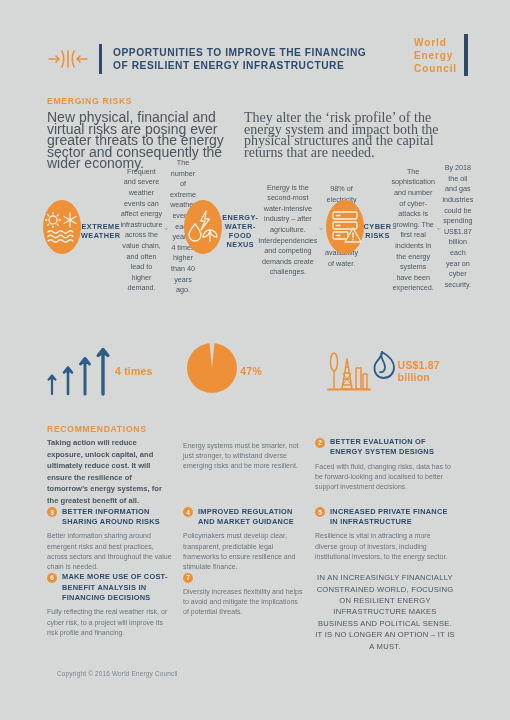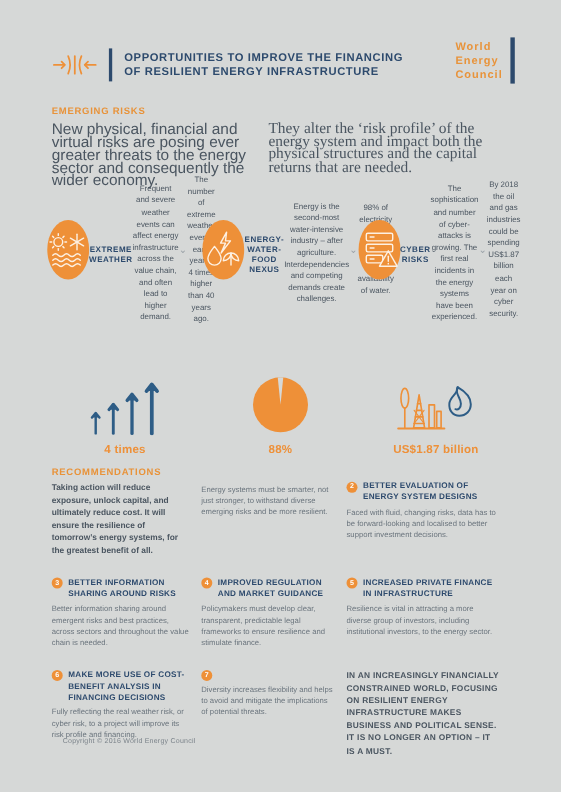--- a/index.html
+++ b/index.html
@@ -123,40 +123,40 @@
     color: #4a5560;
   }
 
   
   .stats {
     position: absolute; left: 43px; top: 338px;
     width: 424px; display: flex;
   }
   .stat-col {
     width: 141.3px;
-    display: flex; flex-direction: column; align-items: center;
+    display: flex; flex-direction: row; align-items: center;
   }
   .stat-vis { height: 58px; display: flex; align-items: flex-end; justify-content: center; }
   .stat-label {
     margin-top: 7px;
     color: #ee9038;
     font-size: 10.5px; font-weight: bold;
     letter-spacing: 0.2px;
   }
 
   
   .rec-head { position: absolute; left: 47px; top: 424px; }
 
   .rec-grid {
     position: absolute; left: 47px; top: 437px;
     width: 418px;
     display: grid;
     grid-template-columns: 136px 132px 150px;
     grid-auto-rows: min-content;
-    row-gap: 18px;
+    row-gap: 0;
   }
   .rec-cell { padding-right: 10px; }
 
   .rec-lead {
     font-size: 7.6px; line-height: 11.6px;
     font-weight: bold;
     color: #4a5560;
   }
 
   .rec-titlerow { display: flex; align-items: flex-start; }
@@ -176,24 +176,25 @@
     letter-spacing: 0.25px;
     text-transform: uppercase;
   }
   .rec-desc {
     margin-top: 4px;
     font-size: 7px; line-height: 10.2px;
     color: #6a747d;
   }
   .rec-closing {
     color: #4a5560;
-    font-size: 7.6px; font-weight: bold;
+    font-size: 7.6px; font-weight: normal;
     line-height: 11.4px;
     letter-spacing: 0.25px;
     text-transform: uppercase;
+    text-align: center;
   }
 
   
   .footer {
     position: absolute; left: 57px; top: 670px;
     color: #7b838a;
     font-size: 6.4px;
     letter-spacing: 0.2px;
   }
 </style>
@@ -342,21 +343,21 @@
       <div class="stat-label">4 times</div>
     </div>
 
     <div class="stat-col">
       <div class="stat-vis">
         <svg width="56" height="56" viewBox="0 0 56 56">
           <circle cx="28" cy="28" r="25" fill="#ee9038"></circle>
           <path d="M28 28 L25.5 3.1 A25 25 0 0 1 30.5 3.1 Z" fill="#d6d8d7"></path>
         </svg>
       </div>
-      <div class="stat-label">88%</div>
+      <div class="stat-label">47%</div>
     </div>
 
     <div class="stat-col">
       <div class="stat-vis">
         <svg width="72" height="50" viewBox="0 0 72 50">
           <g stroke="#ee9038" fill="none" stroke-width="1.5" stroke-linecap="round" stroke-linejoin="round">
             <ellipse cx="8" cy="16" rx="3.5" ry="9"></ellipse>
             <line x1="8" y1="25" x2="8" y2="43"></line>
             <path d="M16 43 L21 13 L26 43 Z"></path>
             <line x1="17.6" y1="33" x2="24.4" y2="33"></line>

